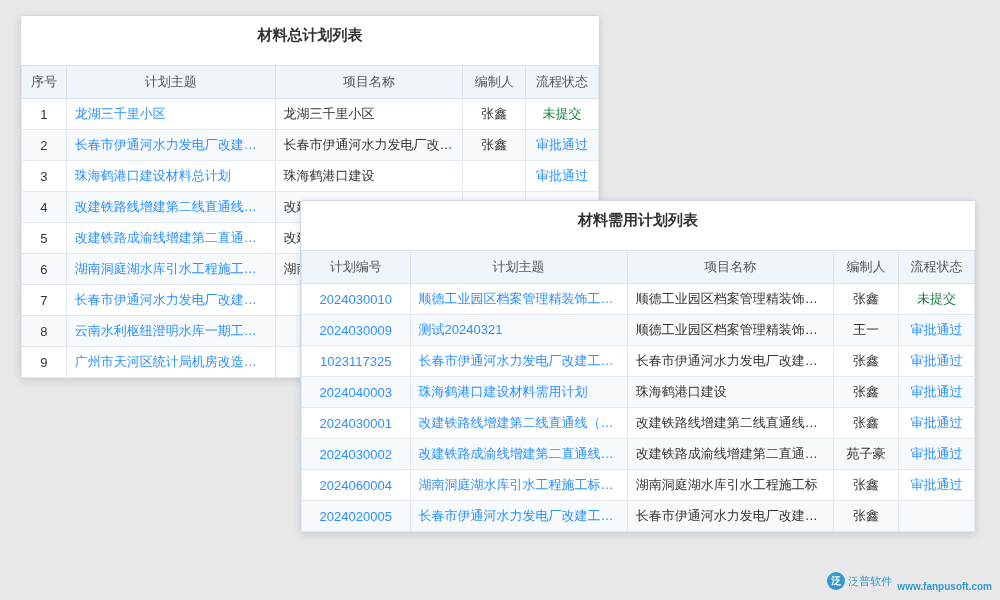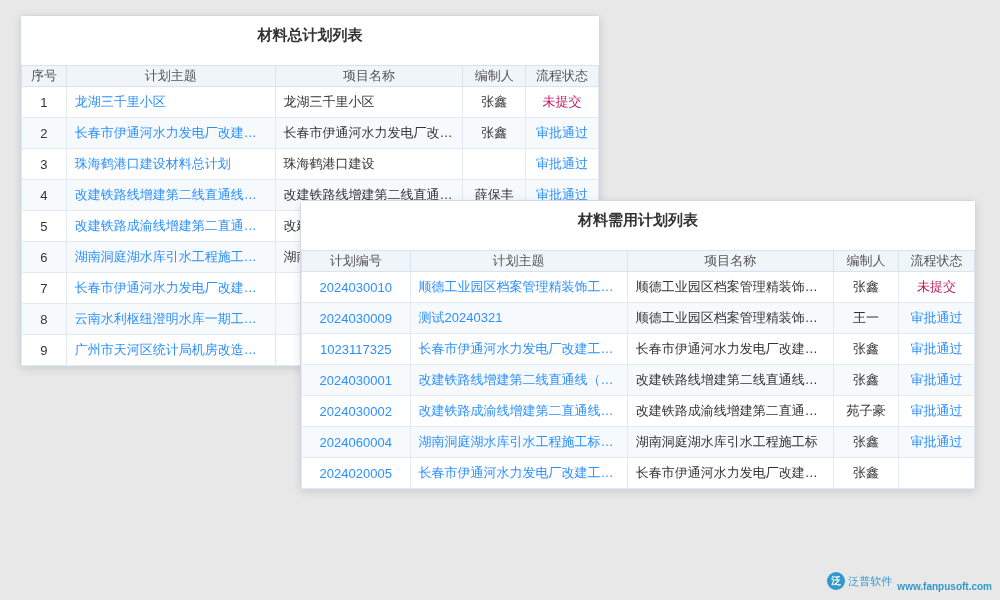--- a/index.html
+++ b/index.html
@@ -32,42 +32,42 @@
 
     table {
       width: 100%;
       border-collapse: collapse;
     }
 
     th {
       background: #f0f5fa;
       color: #555;
       font-weight: normal;
-      padding: 1px 8px;
+      padding: 7px 8px;
       border: 1px solid #d8e3ed;
       text-align: center;
       white-space: nowrap;
     }
 
     td {
       padding: 6px 8px;
       border: 1px solid #e2e9f0;
       color: #333;
       white-space: nowrap;
       overflow: hidden;
       text-overflow: ellipsis;
       max-width: 200px;
     }
 
     tr:nth-child(even) td { background: #f7fafd; }
     tr:nth-child(odd) td { background: #fff; }
 
     .td-center { text-align: center; }
     .td-blue { color: #2c8fff; cursor: pointer; }
-    .status-pending { color: #be185d; }
+    .status-pending { color: #15803d; }
     .status-approved { color: #2c8fff; }
 
     
     .table1 {
       top: 15px;
       left: 20px;
       width: 580px;
     }
 
     
@@ -215,20 +215,27 @@
     <td class="td-center status-approved">审批通过</td>
   </tr>
         <tr>
     <td class="td-center td-blue">1023117325</td>
     <td class="td-blue" style="max-width:200px;overflow:hidden;text-overflow:ellipsis;">长春市伊通河水力发电厂改建工程合...</td>
     <td style="max-width:190px;overflow:hidden;text-overflow:ellipsis;">长春市伊通河水力发电厂改建工程</td>
     <td class="td-center">张鑫</td>
     <td class="td-center status-approved">审批通过</td>
   </tr>
         <tr>
+    <td class="td-center td-blue">2024040003</td>
+    <td class="td-blue" style="max-width:200px;overflow:hidden;text-overflow:ellipsis;">珠海鹤港口建设材料需用计划</td>
+    <td style="max-width:190px;overflow:hidden;text-overflow:ellipsis;">珠海鹤港口建设</td>
+    <td class="td-center">张鑫</td>
+    <td class="td-center status-approved">审批通过</td>
+  </tr>
+        <tr>
     <td class="td-center td-blue">2024030001</td>
     <td class="td-blue" style="max-width:200px;overflow:hidden;text-overflow:ellipsis;">改建铁路线增建第二线直通线（成都...</td>
     <td style="max-width:190px;overflow:hidden;text-overflow:ellipsis;">改建铁路线增建第二线直通线（成都...</td>
     <td class="td-center">张鑫</td>
     <td class="td-center status-approved">审批通过</td>
   </tr>
         <tr>
     <td class="td-center td-blue">2024030002</td>
     <td class="td-blue" style="max-width:200px;overflow:hidden;text-overflow:ellipsis;">改建铁路成渝线增建第二直通线（成...</td>
     <td style="max-width:190px;overflow:hidden;text-overflow:ellipsis;">改建铁路成渝线增建第二直通线（成...</td>

